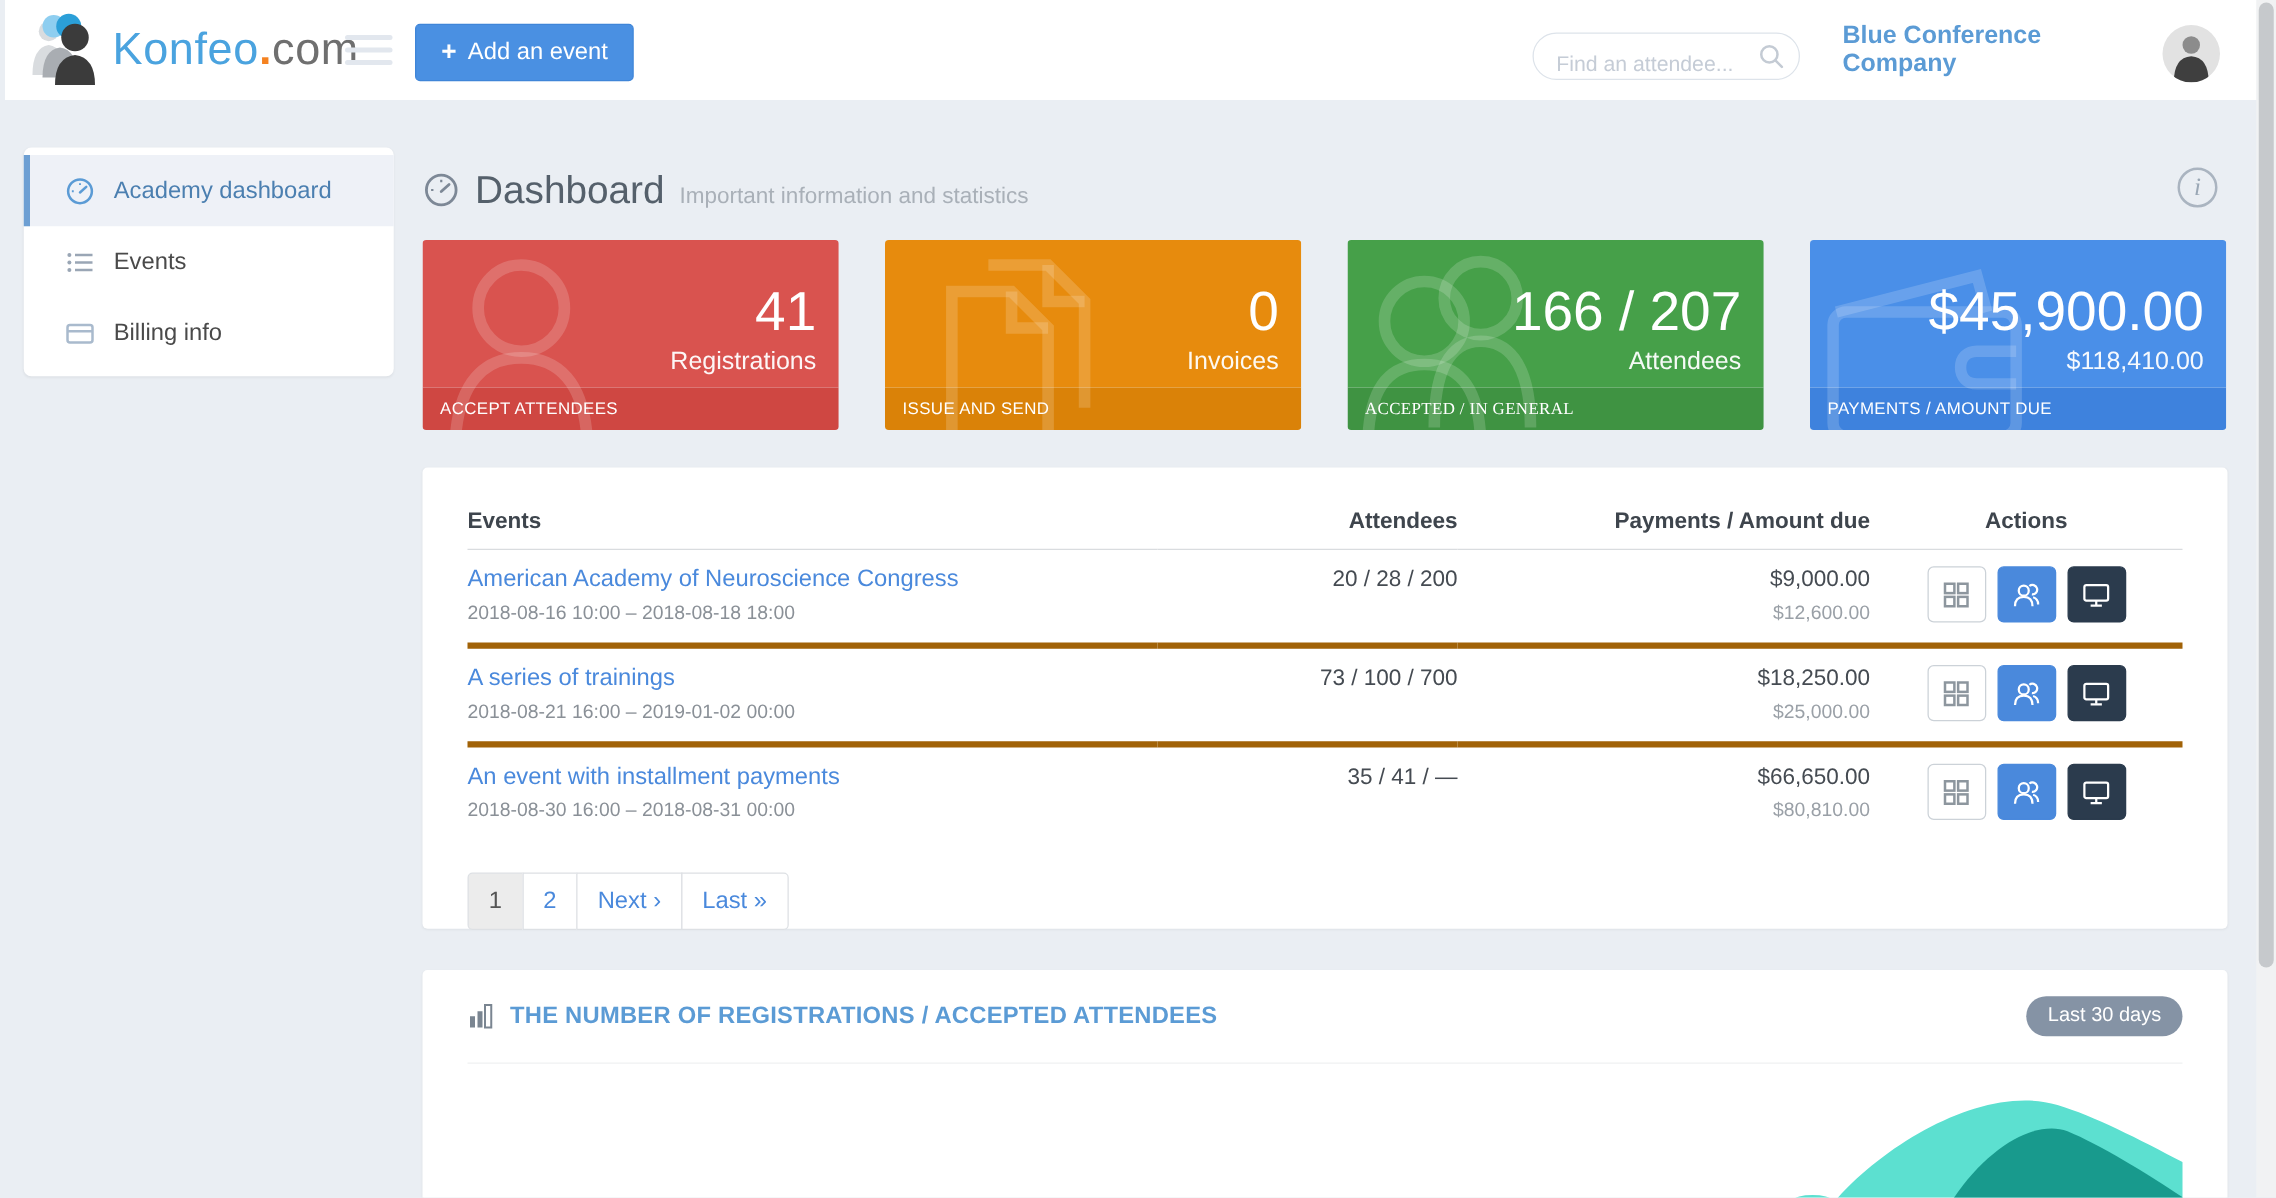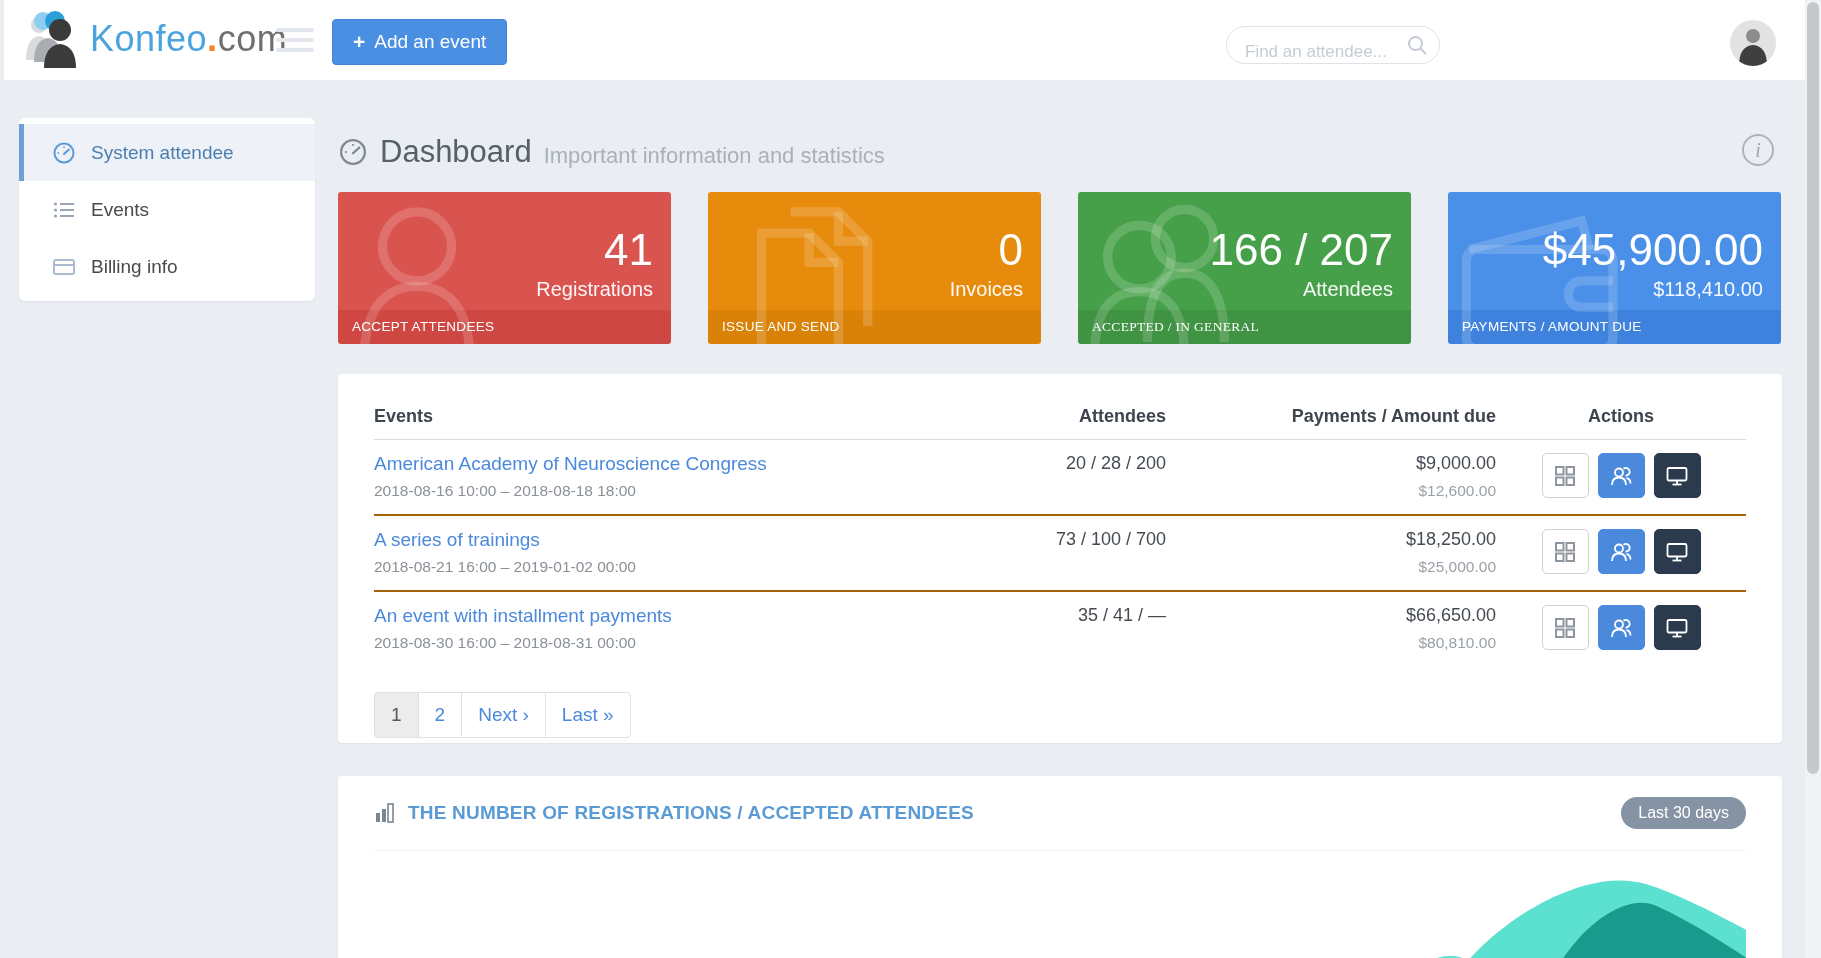--- a/index.html
+++ b/index.html
@@ -34,21 +34,21 @@
   .sidebar { position:absolute; left:19px; top:118px; width:296px; background:#fff; border-radius:6px;
              box-shadow:0 1px 2px rgba(0,0,0,0.05); padding:6px 0; }
   .side-item { height:57px; display:flex; align-items:center; padding-left:28px; gap:15px; font-size:19px; color:#4a4a4a;
              cursor:pointer; border-left:5px solid transparent; }
   .side-item.active { background:#eef1f7; border-left-color:#6d9fd3; color:#4b7fb0; }
   .side-item svg { flex:0 0 auto; }
 
   
   .page-head { position:absolute; left:338px; top:128px; width:1444px; height:48px; display:flex; align-items:center; }
   .page-title { font-size:31px; color:#55606b; margin-left:12px; }
-  .page-sub { font-size:22px; color:#a9b0b8; margin-left:12px; padding-top:8px; }
+  .page-sub { font-size:18px; color:#a9b0b8; margin-left:12px; padding-top:8px; }
   .info-btn { position:absolute; right:8px; top:6px; width:32px; height:32px; border:2px solid #aab4c0; border-radius:50%;
               color:#9aa7b5; font-size:20px; font-family:"Liberation Serif",serif; font-style:italic; text-align:center;
               line-height:28px; cursor:pointer; }
 
   
   .cards { position:absolute; left:338px; top:192px; width:1444px; display:flex; gap:37px; }
   .card { width:333px; border-radius:3px; overflow:hidden; color:#fff; position:relative; cursor:pointer; }
   .card-body { height:118px; position:relative; padding:32px 18px 0 0; text-align:right; }
   .card-value { font-size:44px; font-weight:400; line-height:52px; }
   .card-label { font-size:20px; opacity:0.95; margin-top:2px; }
@@ -62,21 +62,21 @@
 
   
   .events-panel { position:absolute; left:338px; top:374px; width:1444px; height:369px; background:#fff; border-radius:4px;
                   box-shadow:0 1px 2px rgba(0,0,0,0.05); padding:24px 36px 0 36px; }
   table.ev { width:100%; border-collapse:collapse; }
   table.ev th { font-size:18px; color:#3e454d; font-weight:700; padding:8px 0 12px 0; border-bottom:1px solid #d9dcdf; }
   th.c-events { text-align:left; }
   th.c-att { text-align:right; width:240px; padding-right:60px; }
   th.c-pay { text-align:right; width:330px; padding-right:50px; }
   th.c-act { text-align:center; width:250px; }
-  table.ev td { border-bottom:2px solid #a16207; padding:13px 0 14px 0; vertical-align:top; }
+  table.ev td { border-bottom:5px solid #a16207; padding:13px 0 14px 0; vertical-align:top; }
   .ev-name { font-size:19px; color:#4a89dc; cursor:pointer; }
   .ev-dates { font-size:15.5px; color:#8a9097; margin-top:7px; }
   td.c-att { text-align:right; font-size:18px; color:#454b52; padding-right:60px; }
   td.c-pay { text-align:right; }
   .pay-main { font-size:18px; color:#454b52; }
   .pay-sub { font-size:15.5px; color:#9aa0a7; margin-top:8px; }
   td.c-act { text-align:center; }
   .actions { display:inline-flex; gap:9px; }
   .act-btn { width:47px; height:45px; border-radius:5px; display:flex; align-items:center; justify-content:center; cursor:pointer; }
   .act-grid { background:#fff; border:1px solid #ccd2d8; }
@@ -136,38 +136,39 @@
     </button>
 
     <div class="search-wrap">
       <input type="text" placeholder="Find an attendee..." style="">
       <svg class="mag" width="22" height="22" viewBox="0 0 22 22">
         <circle cx="9.5" cy="9.5" r="6.5" fill="none" stroke="#c4cbd4" stroke-width="2"></circle>
         <line x1="14.5" y1="14.5" x2="19.5" y2="19.5" stroke="#c4cbd4" stroke-width="2" stroke-linecap="round"></line>
       </svg>
     </div>
 
+    <div class="company">Blue Conference Company</div>
 
     <div class="avatar">
       <svg width="46" height="46" viewBox="0 0 46 46">
         <circle cx="23" cy="16" r="7" fill="#8c8c8c"></circle>
         <path d="M9 46 Q9 26 23 25 Q37 26 37 46 Z" fill="#3f3f3f"></path>
       </svg>
     </div>
   </div>
 
   <div class="sidebar">
     <div class="side-item active">
       <svg width="24" height="24" viewBox="0 0 24 24">
         <circle cx="12" cy="12" r="9.5" fill="none" stroke="#5b9bd5" stroke-width="2"></circle>
         <line x1="12" y1="13" x2="17" y2="8.5" stroke="#5b9bd5" stroke-width="2" stroke-linecap="round"></line>
         <line x1="5.5" y1="12" x2="7" y2="12" stroke="#5b9bd5" stroke-width="1.5"></line>
         <line x1="12" y1="5.5" x2="12" y2="7" stroke="#5b9bd5" stroke-width="1.5"></line>
       </svg>
-      <span>System attendee</span>
+      <span>Academy dashboard</span>
     </div>
     <div class="side-item">
       <svg width="24" height="24" viewBox="0 0 24 24">
         <circle cx="3.5" cy="6" r="1.6" fill="#9aa6b5"></circle>
           <rect x="8" y="5" width="14" height="2" fill="#9aa6b5"></rect>
         <circle cx="3.5" cy="12" r="1.6" fill="#9aa6b5"></circle>
           <rect x="8" y="11" width="14" height="2" fill="#9aa6b5"></rect>
         <circle cx="3.5" cy="18" r="1.6" fill="#9aa6b5"></circle>
           <rect x="8" y="17" width="14" height="2" fill="#9aa6b5"></rect>
       </svg>

